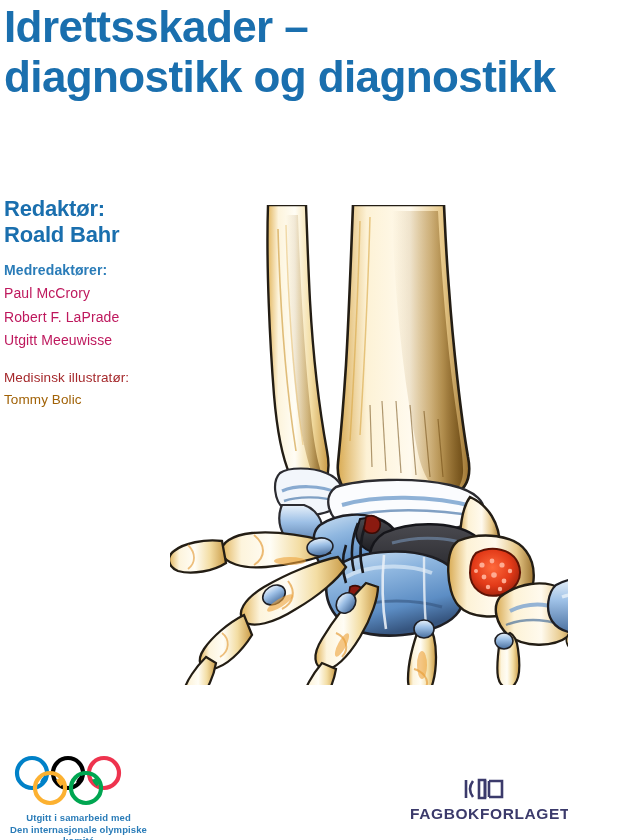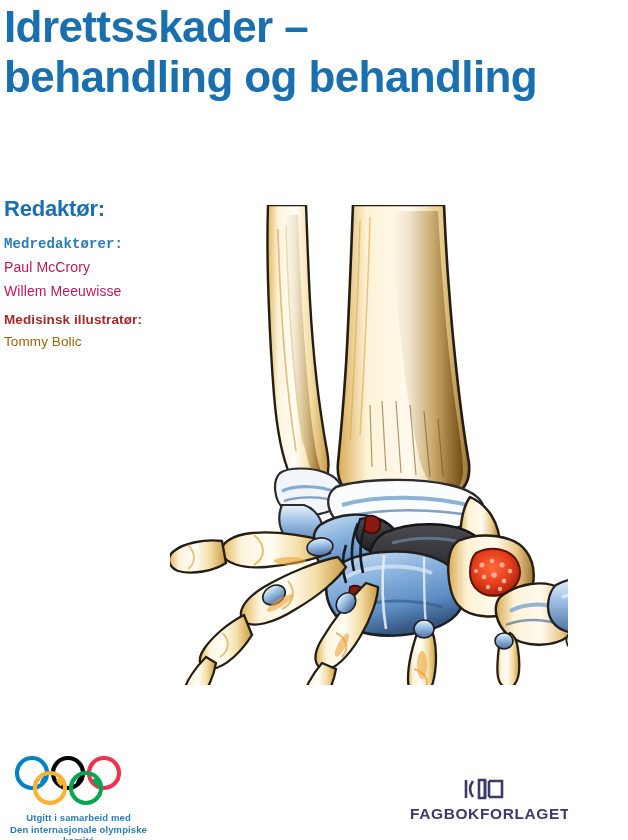--- a/index.html
+++ b/index.html
@@ -50,35 +50,34 @@
     font-weight: 700;
     letter-spacing: -0.2px;
   }
   .coeditors-head {
     color: #2a7cb8;
     font-size: 14px;
     line-height: 23px;
     font-weight: bold;
     margin-top: 11px;
     letter-spacing: 0.1px;
-    font-family: Liberation Mono, monospace;
   }
   .coeditor {
     color: #be185d;
     font-size: 14px;
     line-height: 23.5px;
     font-weight: normal;
     letter-spacing: 0.1px;
   }
   .illus-head {
     color: #a5292c;
     font-size: 13.5px;
     line-height: 22px;
-    font-weight: bold;
-    margin-top: 6px;
+    font-weight: normal;
+    margin-top: 14px;
     letter-spacing: 0.1px;
   }
   .illus-name {
     color: #a16207;
     font-size: 13.5px;
     line-height: 22px;
     font-weight: normal;
     letter-spacing: 0.1px;
   }
 
@@ -131,29 +130,31 @@
     margin-top: 3px;
   }
 </style>
 </head>
 <body>
 
 <div id="cover">
 
   <div class="title-block">
     <div class="title-line">Idrettsskader –</div>
-    <div class="title-line">behandling og behandling</div>
+    <div class="title-line">diagnostikk og diagnostikk</div>
   </div>
 
   <div class="credits">
     <div class="editor-label">Redaktør:</div>
+    <div class="editor-name">Roald Bahr</div>
 
     <div class="coeditors-head">Medredaktører:</div>
     <div class="coeditor">Paul McCrory</div>
-    <div class="coeditor">Willem Meeuwisse</div>
+    <div class="coeditor">Robert F. LaPrade</div>
+    <div class="coeditor">Utgitt Meeuwisse</div>
 
     <div class="illus-head">Medisinsk illustratør:</div>
     <div class="illus-name">Tommy Bolic</div>
   </div>
 
   <div class="illustration">
     <svg viewBox="0 0 460 480" xmlns="http://www.w3.org/2000/svg">
       <defs>
         <linearGradient id="boneG" x1="0" y1="0" x2="1" y2="0">
           <stop offset="0%" stop-color="#e2b55c"></stop>

